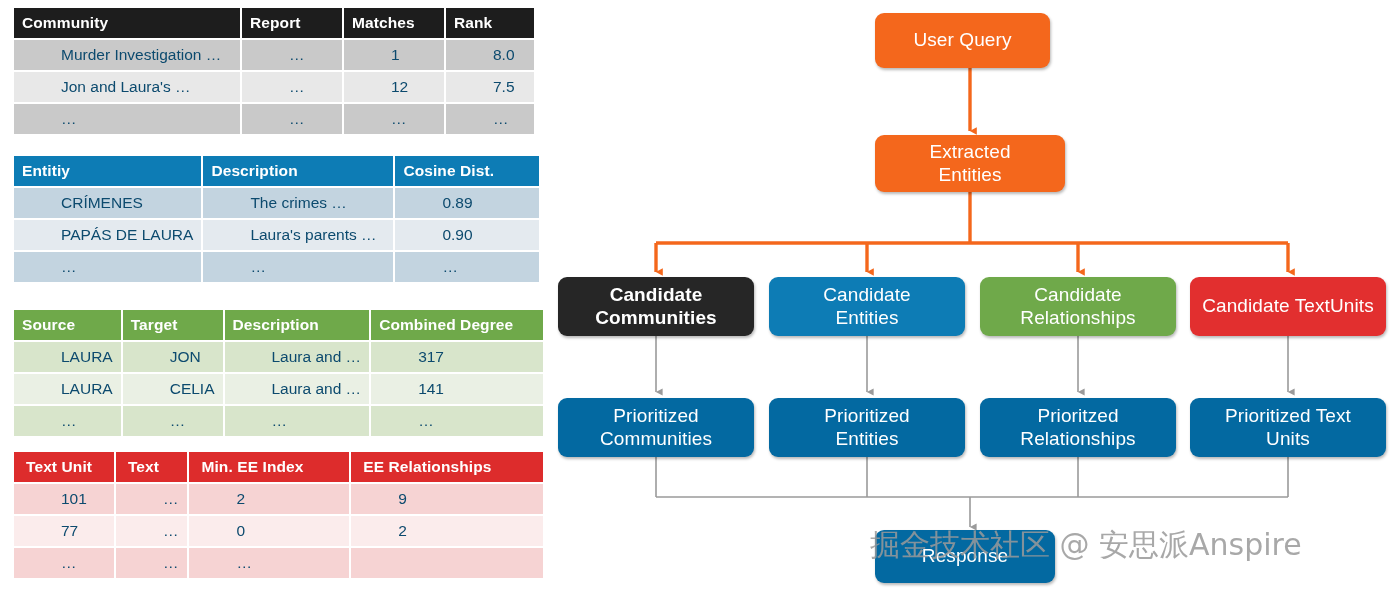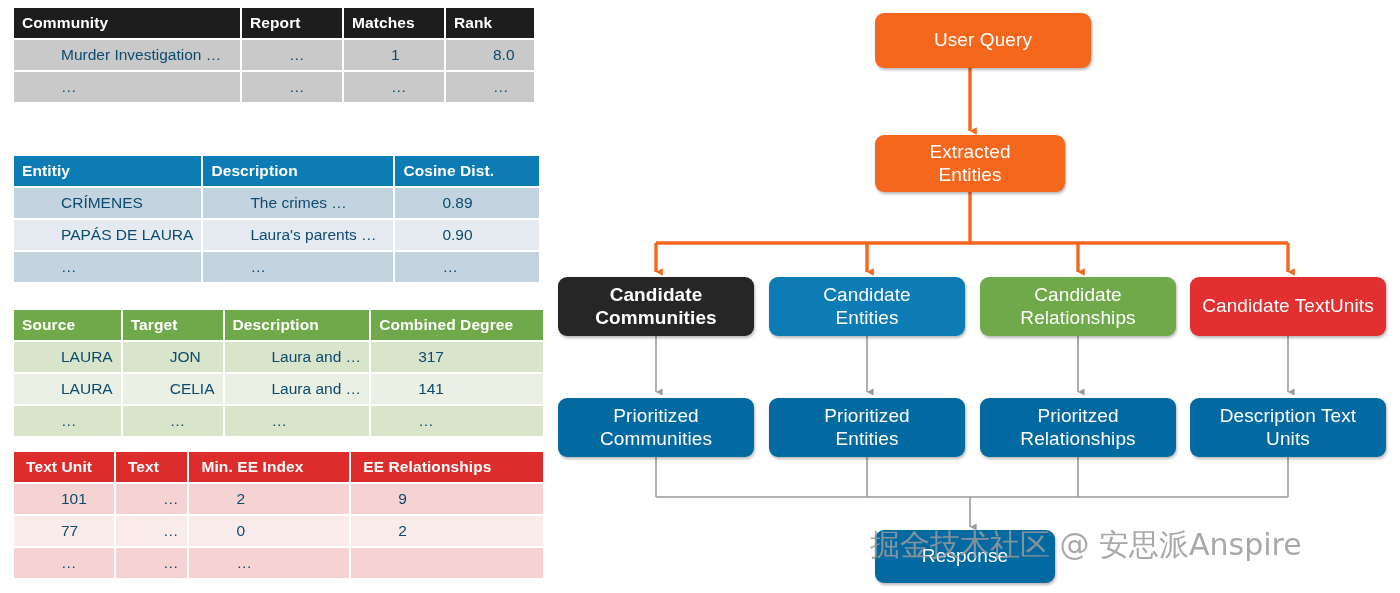--- a/index.html
+++ b/index.html
@@ -115,20 +115,26 @@
           <th>Rank</th>
         </tr>
       </thead>
       <tbody>
         <tr class="r0">
           <td>Murder Investigation …</td>
           <td class="dots">…</td>
           <td>1</td>
           <td>8.0</td>
         </tr>
+        <tr class="r1">
+          <td>Jon and Laura's …</td>
+          <td class="dots">…</td>
+          <td>12</td>
+          <td>7.5</td>
+        </tr>
         <tr class="r2">
           <td class="dots">…</td>
           <td class="dots">…</td>
           <td class="dots">…</td>
           <td class="dots">…</td>
         </tr>
       </tbody>
     </table>
 
     <table class="tbl" id="t-entity">
@@ -266,21 +272,21 @@
       <path d="M743,336 L743,392" stroke="#9a9a9a" stroke-width="1.6" fill="none" marker-end="url(#ah-g)"></path>
 
       <path d="M111,457 L111,497" stroke="#9a9a9a" stroke-width="1.6" fill="none"></path>
       <path d="M322,457 L322,497" stroke="#9a9a9a" stroke-width="1.6" fill="none"></path>
       <path d="M533,457 L533,497" stroke="#9a9a9a" stroke-width="1.6" fill="none"></path>
       <path d="M743,457 L743,497" stroke="#9a9a9a" stroke-width="1.6" fill="none"></path>
       <path d="M111,497 L743,497" stroke="#9a9a9a" stroke-width="1.6" fill="none"></path>
       <path d="M425,497 L425,527" stroke="#9a9a9a" stroke-width="1.6" fill="none" marker-end="url(#ah-g)"></path>
     </svg>
 
-    <div class="node n-orange" style="left:330px;top:13px;width:216px;height:55px;">
+    <div class="node n-orange" style="left:330px;top:13px;width:175px;height:55px;">
       <span>User Query</span>
     </div>
 
     <div class="node n-orange" style="left:330px;top:135px;width:190px;height:57px;flex-direction:column;">
       <span>Extracted</span>
       <span>Entities</span>
     </div>
 
     <div class="node n-black" style="left:13px;top:277px;width:196px;height:59px;flex-direction:column;">
       <span>Candidate</span>
@@ -311,21 +317,21 @@
       <span>Prioritized</span>
       <span>Entities</span>
     </div>
 
     <div class="node n-grey" style="left:435px;top:398px;width:196px;height:59px;flex-direction:column;">
       <span>Prioritzed</span>
       <span>Relationships</span>
     </div>
 
     <div class="node n-grey" style="left:645px;top:398px;width:196px;height:59px;flex-direction:column;">
-      <span>Description Text</span>
+      <span>Prioritized Text</span>
       <span>Units</span>
     </div>
 
     <div class="node n-grey" style="left:330px;top:530px;width:180px;height:53px;">
       <span>Response</span>
     </div>
 
     <div class="watermark">掘金技术社区 @ 安思派Anspire</div>
 
   </div>

